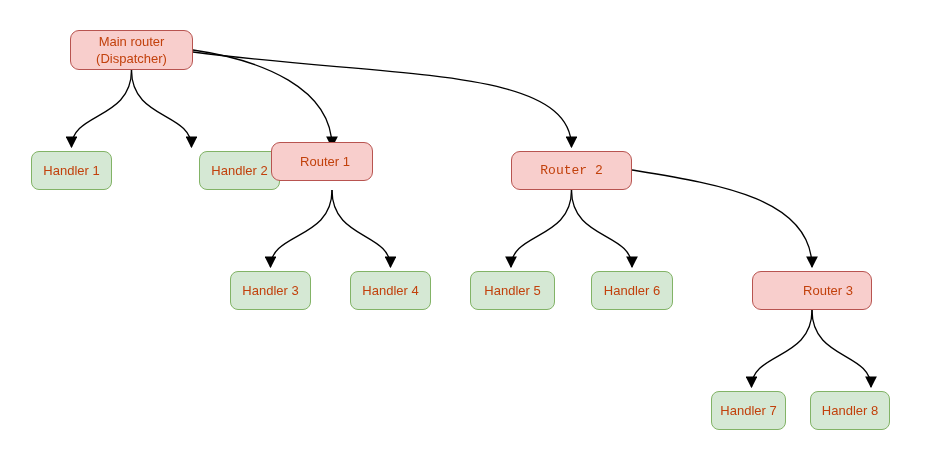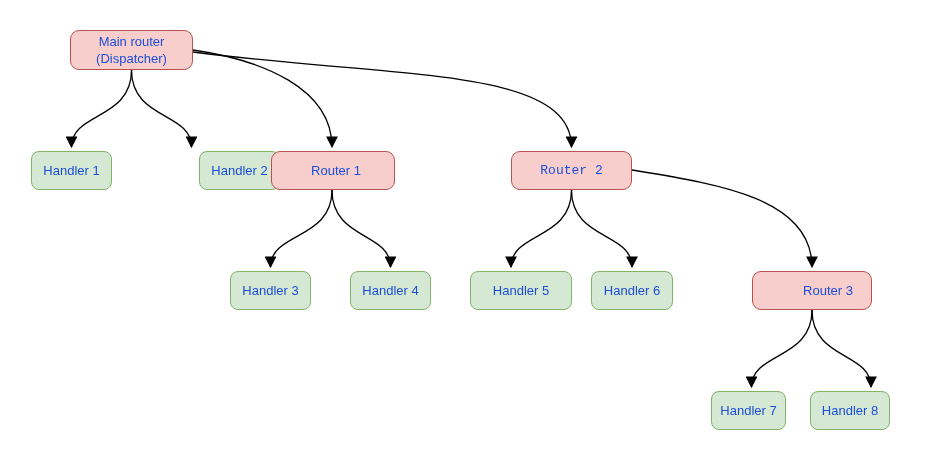--- a/index.html
+++ b/index.html
@@ -30,21 +30,21 @@
   }
   .node {
     position: absolute;
     box-sizing: border-box;
     display: flex;
     flex-direction: column;
     align-items: center;
     justify-content: center;
     font-size: 13px;
     line-height: 17px;
-    color: #1d4ed8;
+    color: #c2410c;
     text-align: center;
     white-space: nowrap;
   }
   .node.router {
     background: #f8cecc;
     border: 1px solid #b85450;
     border-radius: 9px;
   }
   .node.handler {
     background: #d5e8d4;
@@ -82,37 +82,37 @@
   </div>
 
   <div class="node handler" style="left:31px; top:151px; width:81px; height:39px;">
     <div>Handler 1</div>
   </div>
 
   <div class="node handler" style="left:151px; top:151px; width:81px; height:39px;margin-left:48px;">
     <div>Handler 2</div>
   </div>
 
-  <div class="node router" style="left:271px; top:151px; width:124px; height:39px;padding-left:6px;">
+  <div class="node router" style="left:271px; top:142px; width:102px; height:39px;padding-left:6px;">
     <div>Router 1</div>
   </div>
 
   <div class="node router" style="left:511px; top:151px; width:121px; height:39px;font-family:Liberation Mono, monospace;">
     <div>Router 2</div>
   </div>
 
   <div class="node handler" style="left:230px; top:271px; width:81px; height:39px;">
     <div>Handler 3</div>
   </div>
 
   <div class="node handler" style="left:350px; top:271px; width:81px; height:39px;">
     <div>Handler 4</div>
   </div>
 
-  <div class="node handler" style="left:470px; top:271px; width:102px; height:39px;">
+  <div class="node handler" style="left:470px; top:271px; width:85px; height:39px;">
     <div>Handler 5</div>
   </div>
 
   <div class="node handler" style="left:591px; top:271px; width:82px; height:39px;">
     <div>Handler 6</div>
   </div>
 
   <div class="node router" style="left:752px; top:271px; width:120px; height:39px;padding-left:32px;">
     <div>Router 3</div>
   </div>

